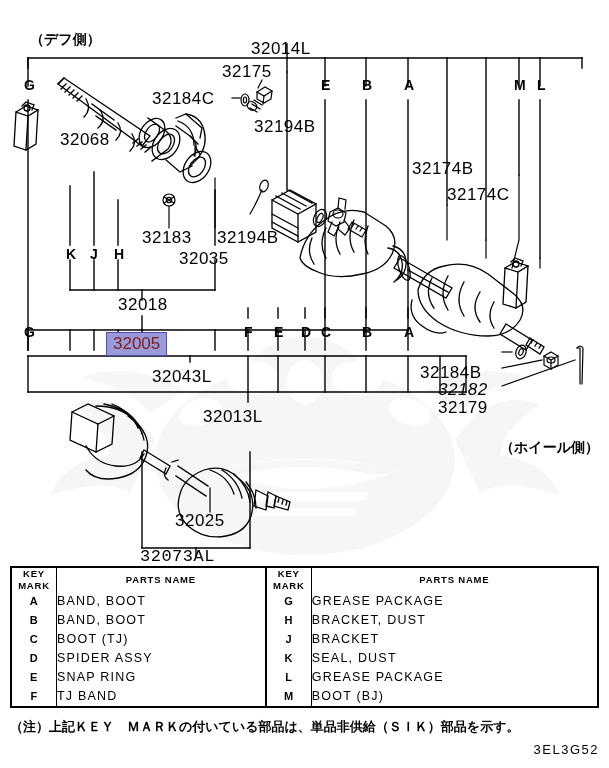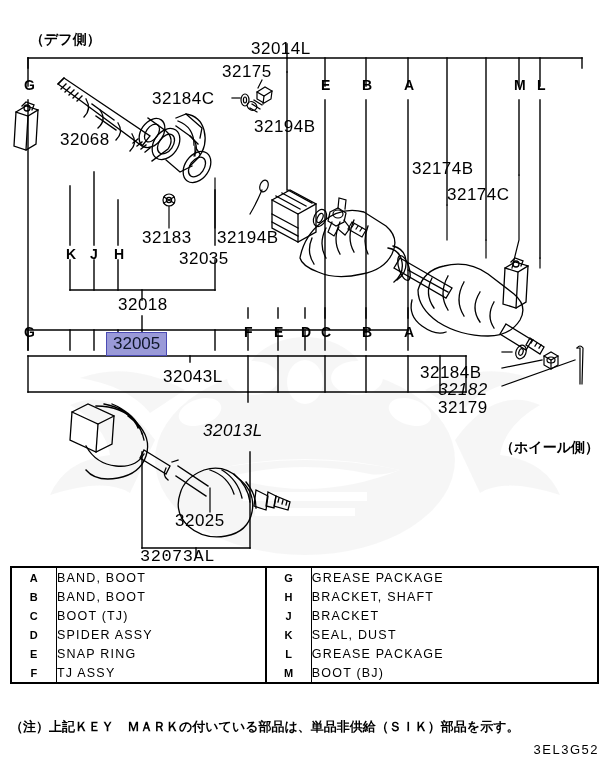--- a/index.html
+++ b/index.html
@@ -8,21 +8,21 @@
     width:609px;height:768px;position:relative;overflow:hidden;
     font-family:"Liberation Sans","DejaVu Sans",sans-serif;
     color:#000;
   }
   #root{position:absolute;inset:0;width:609px;height:768px;}
   .lbl{position:absolute;white-space:nowrap;font-size:17px;letter-spacing:.5px;line-height:1;}
   .jp{position:absolute;white-space:nowrap;font-size:14px;font-weight:bold;
       font-family:"DejaVu Sans",sans-serif;line-height:1;}
   .km{position:absolute;white-space:nowrap;font-size:14px;font-weight:bold;line-height:1;}
   .hl{position:absolute;background:#9a9ad8;border:1.5px solid #4b4bb4;
-      font-size:17px;padding:2px 6px 3px 6px;line-height:1;color:#0f172a;}
+      font-size:17px;padding:2px 6px 3px 6px;line-height:1;color:#7f1d1d;}
   svg.art{position:absolute;left:0;top:0;width:609px;height:768px;pointer-events:none;}
   
   #keytable{position:absolute;left:10px;top:566px;width:589px;border-collapse:collapse;
             border:2.5px solid #000;background:#fff;}
   #keytable td,#keytable th{border:0;padding:0;}
   .kt-km{width:44px;text-align:center;font-size:11px;font-weight:bold;letter-spacing:.5px;}
   .kt-pn{text-align:left;font-size:12.5px;letter-spacing:1.2px;padding-left:12px;}
   .hdr td{font-size:9.5px;font-weight:bold;text-align:center;letter-spacing:.8px;
           padding:4px 0 4px 0;line-height:1.25;border-bottom:2.5px solid #000;}
   .hdr td.kt-pn{text-align:center;padding-left:0;}
@@ -323,22 +323,22 @@
   <div class="lbl" style="left:152px;top:90px;">32184C</div>
   <div class="lbl" style="left:60px;top:131px;">32068</div>
   <div class="lbl" style="left:254px;top:118px;">32194B</div>
   <div class="lbl" style="left:142px;top:229px;">32183</div>
   <div class="lbl" style="left:217px;top:229px;">32194B</div>
   <div class="lbl" style="left:179px;top:250px;">32035</div>
   <div class="lbl" style="left:118px;top:296px;">32018</div>
 
   <div class="hl" style="left:106px;top:332px;">32005</div>
 
-  <div class="lbl" style="left:152px;top:368px;margin-left:11px;">32043L</div>
-  <div class="lbl" style="left:203px;top:422px;font-style:italic;">32013L</div>
+  <div class="lbl" style="left:152px;top:368px;">32043L</div>
+  <div class="lbl" style="left:203px;top:408px;">32013L</div>
 
   <div class="lbl" style="left:412px;top:160px;">32174B</div>
   <div class="lbl" style="left:447px;top:186px;">32174C</div>
 
   <div class="lbl" style="left:420px;top:364px;">32184B</div>
   <div class="lbl" style="left:438px;top:381px;font-style:italic;">32182</div>
   <div class="lbl" style="left:438px;top:399px;">32179</div>
 
   <div class="lbl" style="left:175px;top:512px;">32025</div>
   <div class="lbl" style="left:140px;top:548px;font-family:Liberation Mono, monospace;">32073AL</div>
@@ -358,32 +358,44 @@
 
   <div class="km" style="left:244px;top:325px;">F</div>
   <div class="km" style="left:274px;top:325px;">E</div>
   <div class="km" style="left:301px;top:325px;">D</div>
   <div class="km" style="left:321px;top:325px;">C</div>
   <div class="km" style="left:362px;top:325px;">B</div>
   <div class="km" style="left:404px;top:325px;">A</div>
 
   <table id="keytable">
     <tbody>
+      <tr class="hdr">
+        <td class="kt-km">
+          <span>KEY</span><br>
+          <span>MARK</span>
+        </td>
+        <td class="kt-pn vsep-thin">PARTS NAME</td>
+        <td class="kt-km vsep">
+          <span>KEY</span><br>
+          <span>MARK</span>
+        </td>
+        <td class="kt-pn vsep-thin">PARTS NAME</td>
+      </tr>
 
       <tr class="row">
         <td class="kt-km">A</td>
         <td class="kt-pn vsep-thin">BAND, BOOT</td>
         <td class="kt-km vsep">G</td>
         <td class="kt-pn vsep-thin">GREASE PACKAGE</td>
       </tr>
       <tr class="row">
         <td class="kt-km">B</td>
         <td class="kt-pn vsep-thin">BAND, BOOT</td>
         <td class="kt-km vsep">H</td>
-        <td class="kt-pn vsep-thin">BRACKET, SHAFT</td>
+        <td class="kt-pn vsep-thin">BRACKET, DUST</td>
       </tr>
       <tr class="row">
         <td class="kt-km">C</td>
         <td class="kt-pn vsep-thin">BOOT (TJ)</td>
         <td class="kt-km vsep">J</td>
         <td class="kt-pn vsep-thin">BRACKET</td>
       </tr>
       <tr class="row">
         <td class="kt-km">D</td>
         <td class="kt-pn vsep-thin">SPIDER ASSY</td>
@@ -391,21 +403,21 @@
         <td class="kt-pn vsep-thin">SEAL, DUST</td>
       </tr>
       <tr class="row">
         <td class="kt-km">E</td>
         <td class="kt-pn vsep-thin">SNAP RING</td>
         <td class="kt-km vsep">L</td>
         <td class="kt-pn vsep-thin">GREASE PACKAGE</td>
       </tr>
       <tr class="row">
         <td class="kt-km">F</td>
-        <td class="kt-pn vsep-thin">TJ ASSY</td>
+        <td class="kt-pn vsep-thin">TJ BAND</td>
         <td class="kt-km vsep">M</td>
         <td class="kt-pn vsep-thin">BOOT (BJ)</td>
       </tr>
     </tbody>
   </table>
 
   <div class="note">（注）上記ＫＥＹ　ＭＡＲＫの付いている部品は、単品非供給（ＳＩＫ）部品を示す。</div>
   <div class="code">3EL3G52</div>
 
 </div>

